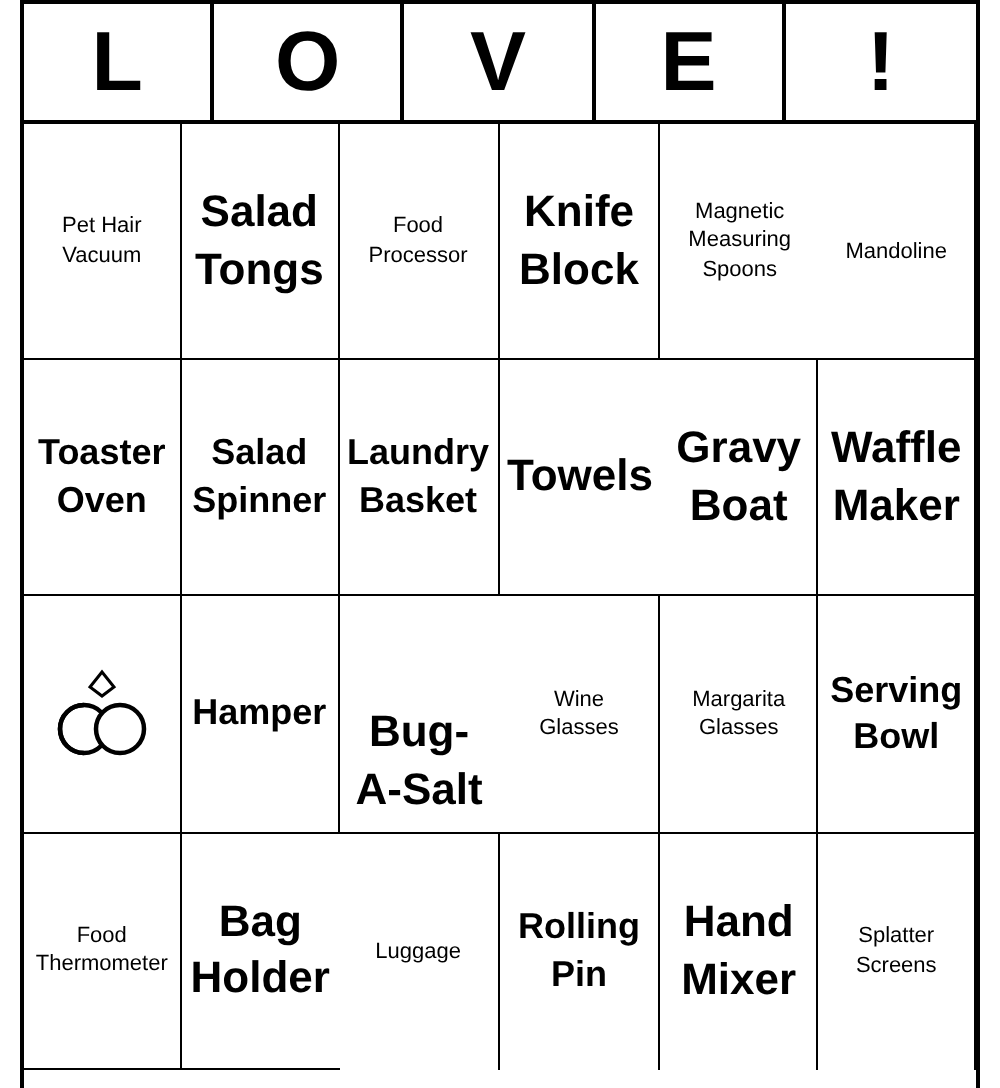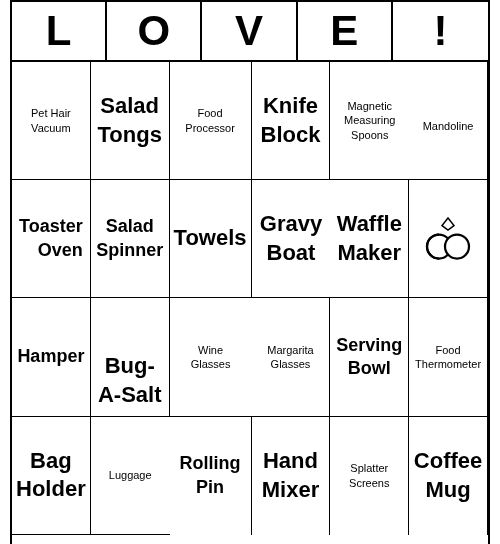--- a/index.html
+++ b/index.html
@@ -110,26 +110,30 @@
       </div>
       <div class="bingo-cell">
         <span class="cell-text small" style="white-space: pre-line;">Magnetic
 Measuring
 Spoons</span>
       </div>
       <div class="bingo-cell">
         <span class="cell-text small" style="white-space: pre-line; margin-top: 12px;">Mandoline</span>
       </div>
       <div class="bingo-cell">
-        <span class="cell-text medium" style="white-space: pre-line; text-align: right;">Toaster
+        <span class="cell-text medium" style="white-space: pre-line;">Toaster
 Oven</span>
       </div>
       <div class="bingo-cell">
         <span class="cell-text medium" style="white-space: pre-line;">Salad
 Spinner</span>
+      </div>
+      <div class="bingo-cell">
+        <span class="cell-text medium" style="white-space: pre-line;">Laundry
+Basket</span>
       </div>
       <div class="bingo-cell">
         <span class="cell-text large" style="white-space: pre-line;">Towels</span>
       </div>
       <div class="bingo-cell">
         <span class="cell-text large" style="white-space: pre-line;">Gravy
 Boat</span>
       </div>
       <div class="bingo-cell">
         <span class="cell-text large" style="white-space: pre-line;">Waffle

